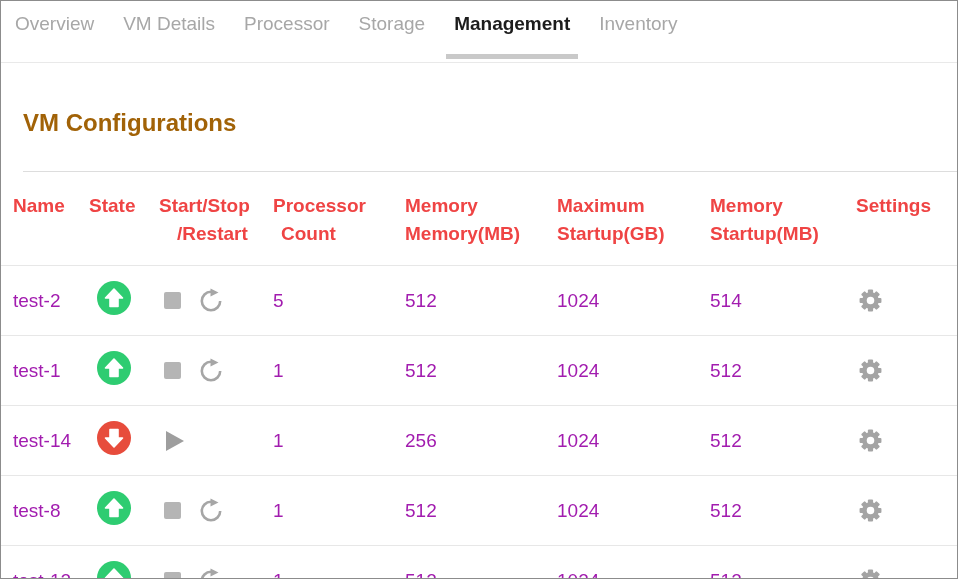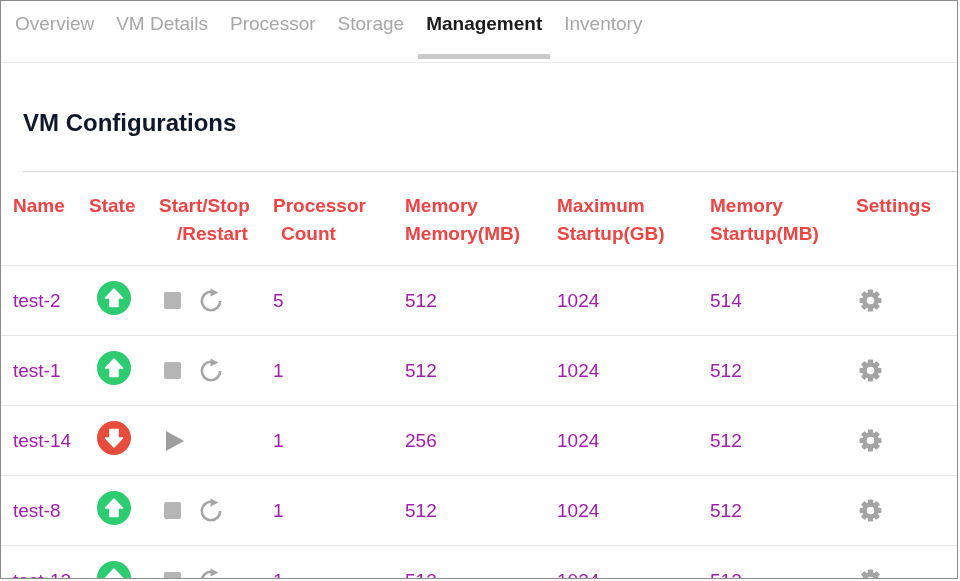--- a/index.html
+++ b/index.html
@@ -3,36 +3,36 @@
 <meta charset="utf-8">
 <style>
   * { box-sizing: border-box; }
   html,body { margin:0; padding:0; background:#fff; font-family:"Liberation Sans","DejaVu Sans",sans-serif; }
   .frame {
     width:958px; height:579px; border:1px solid #8c8c8c; background:#fff;
     overflow:hidden; position:relative;
   }
   
   .tabbar {
-    display:flex; align-items:flex-start; gap:22px;
+    display:flex; align-items:flex-start; gap:29px;
     padding:12px 0 0 14px; height:62px;
     border-bottom:1px solid #e9e9e9; position:relative;
   }
   .tab {
     font-size:19px; line-height:22px; color:#a7a7a7; position:relative;
     padding-bottom:26px; white-space:nowrap; cursor:default;
   }
   .tab.active { color:#1c1c1c; font-weight:bold; }
   .tab.active::after {
     content:""; position:absolute; left:-8px; right:-8px; bottom:2px;
     height:5px; background:#c9c9c9;
   }
   
   .page-title {
-    font-size:24px; color:#0f172a; padding:30px 0 18px 22px; line-height:28px;
+    font-size:24px; color:#a16207; padding:30px 0 18px 22px; line-height:28px;
   }
   .title-divider { border-top:1px solid #ddd; margin-left:22px; }
   
   .grid-row {
     display:grid;
     grid-template-columns:76px 70px 114px 132px 152px 153px 146px 1fr;
     padding-left:12px;
   }
   .thead { padding-top:20px; padding-bottom:17px; }
   .th { color:#ef4444; font-weight:bold; font-size:19px; line-height:28px; }

